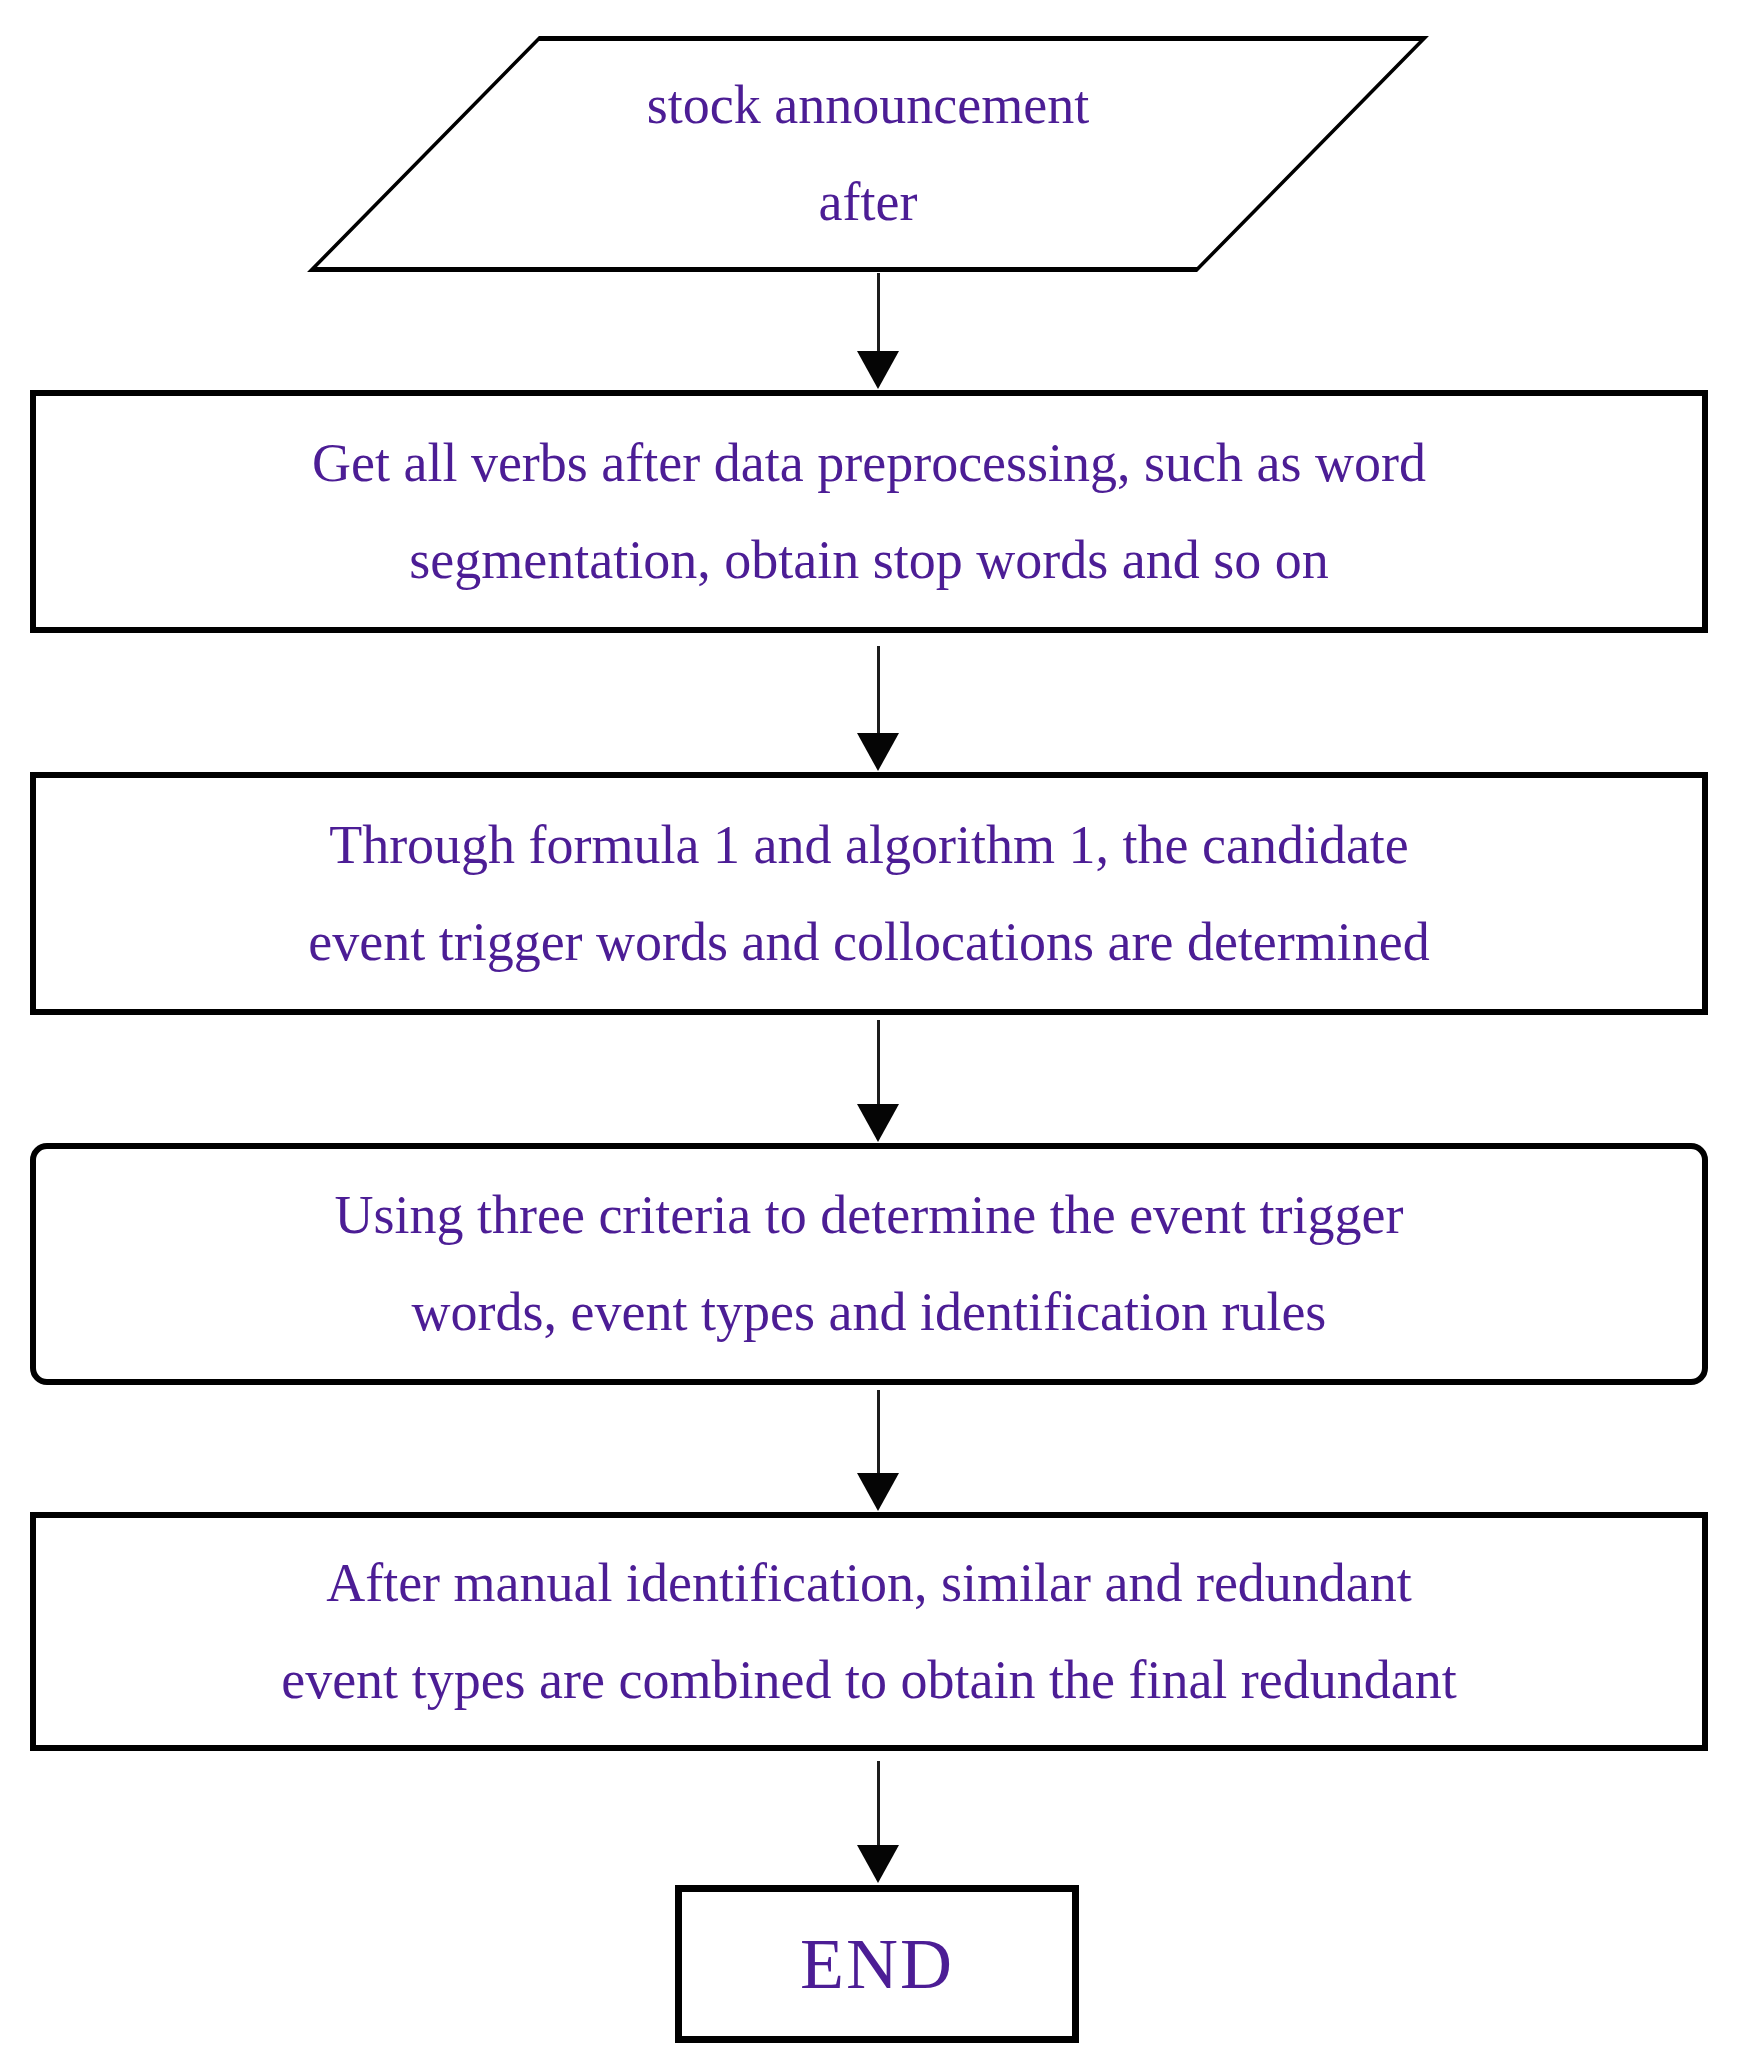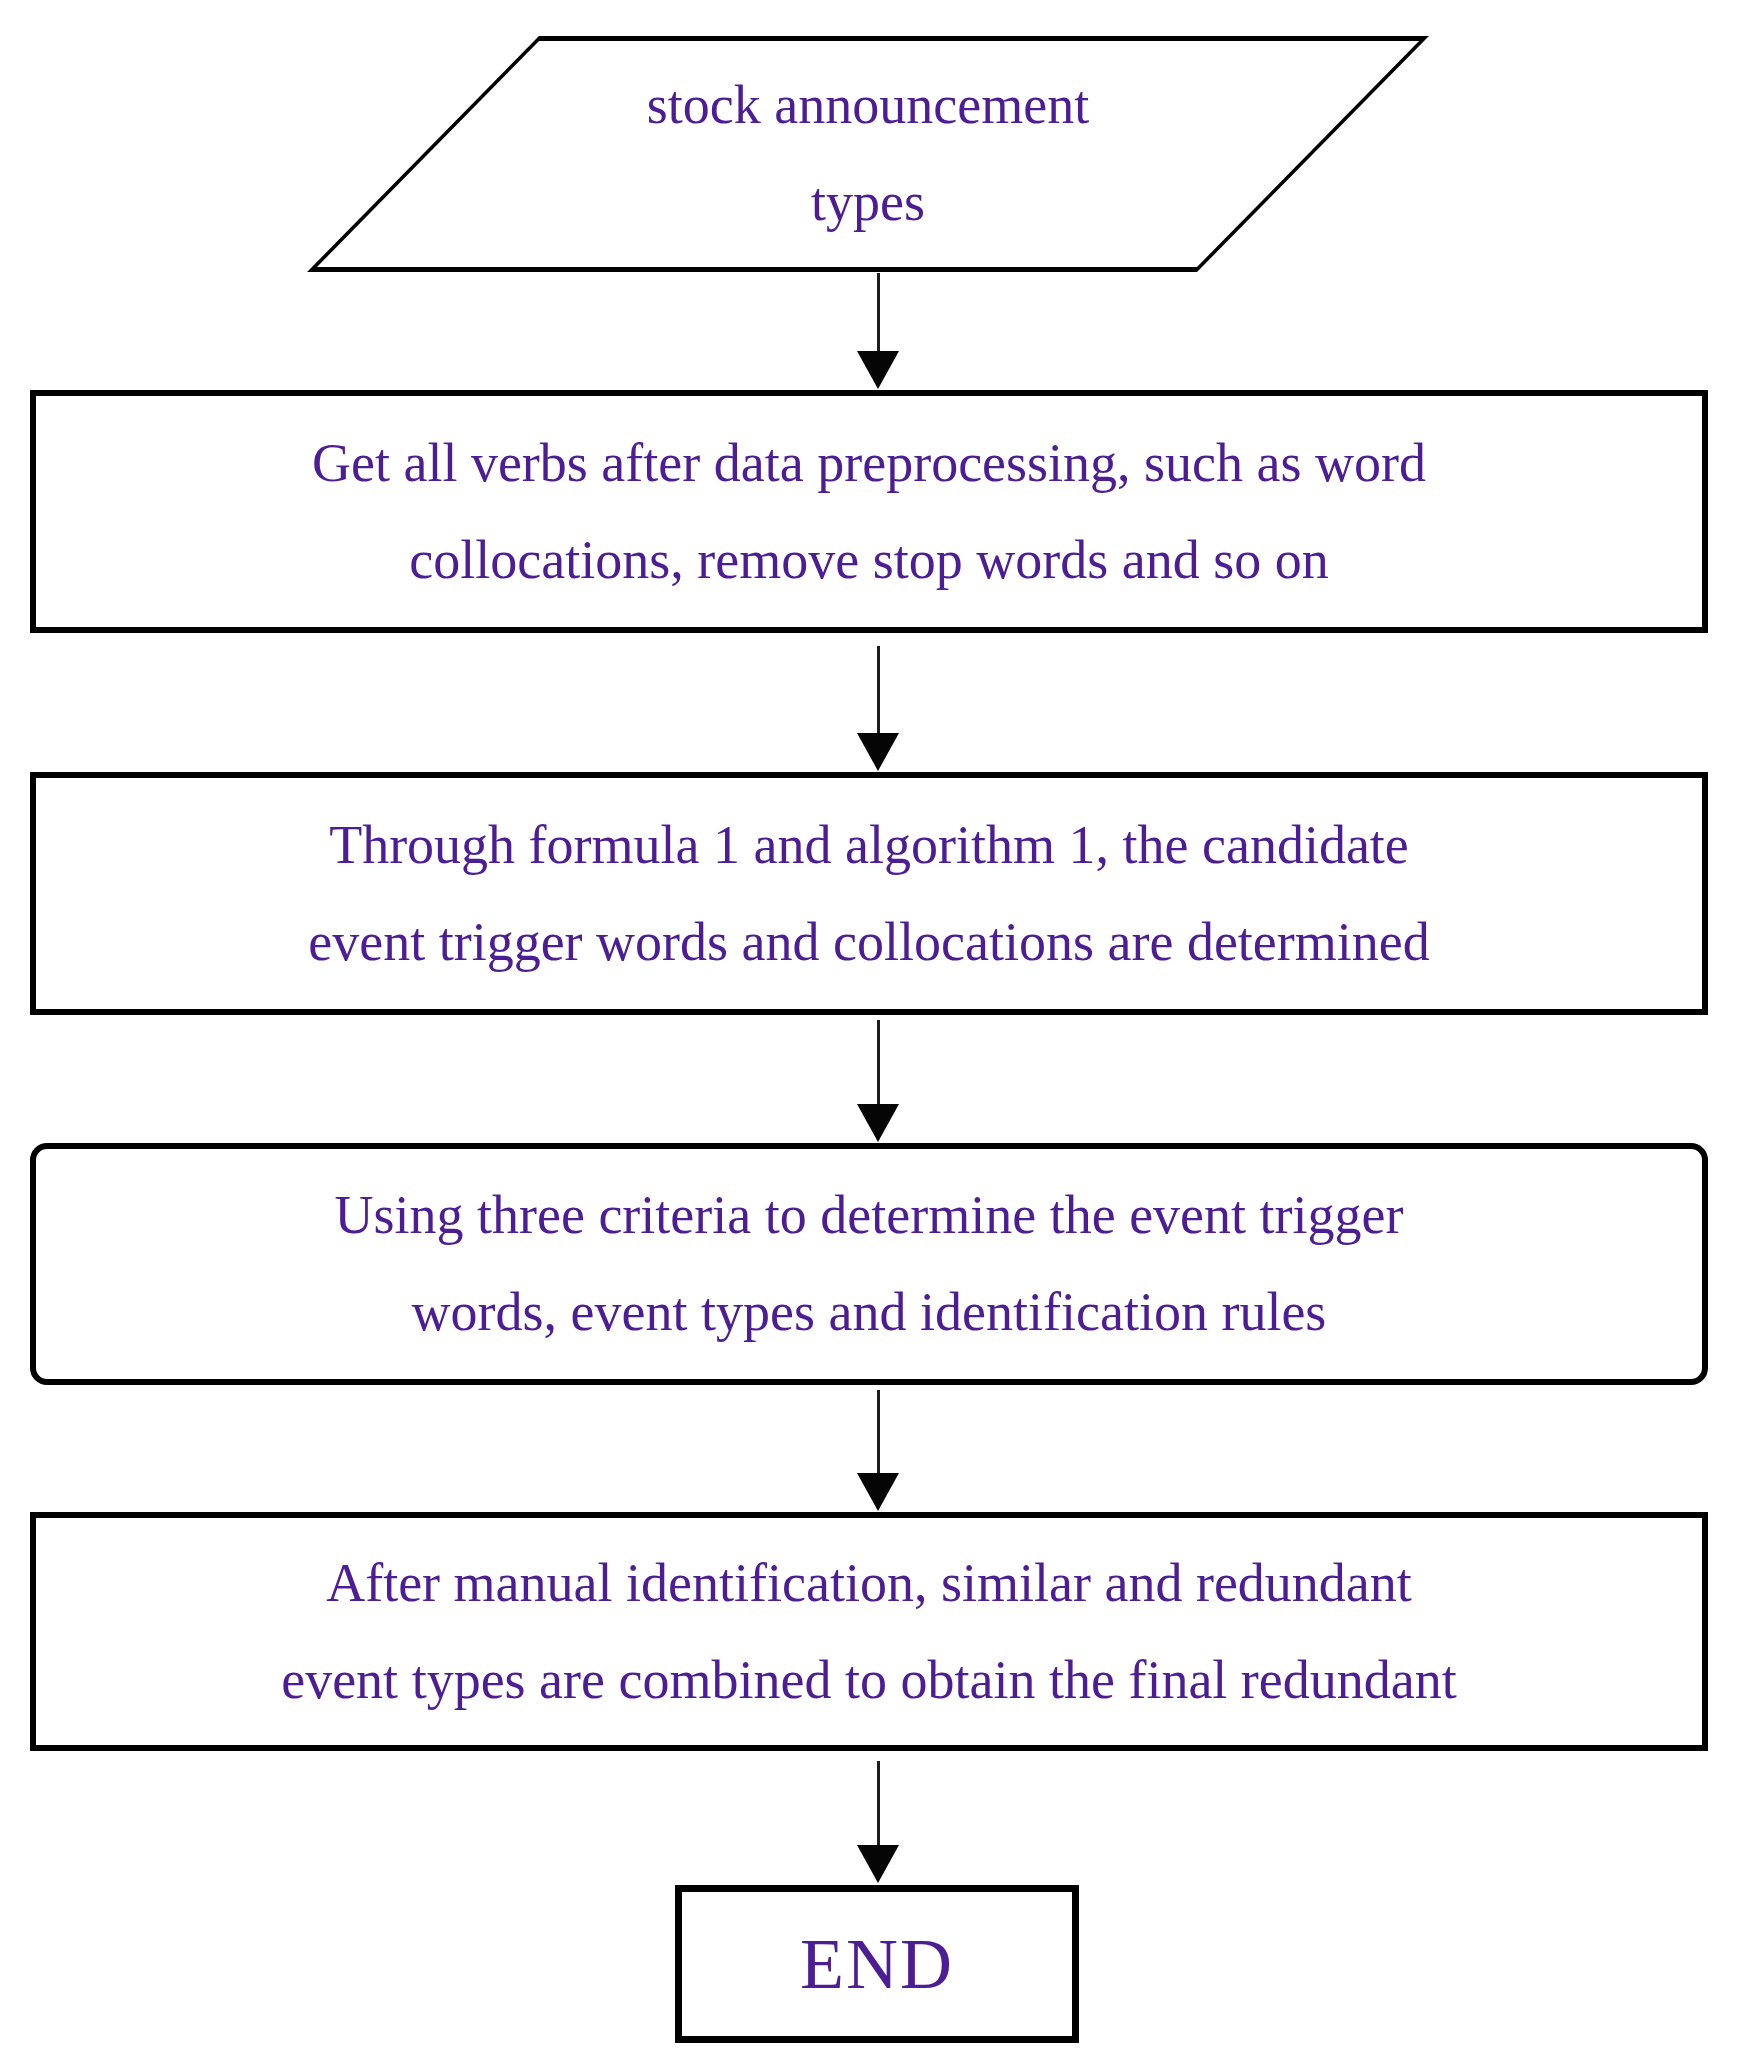--- a/index.html
+++ b/index.html
@@ -108,31 +108,31 @@
   .tline { white-space: nowrap; }
 </style>
 </head>
 <body>
 
 <div class="canvas">
 
   <div class="para-shape"></div>
   <div class="para-text">
     <div class="tline">stock announcement</div>
-    <div class="tline">types</div>
+    <div class="tline">after</div>
   </div>
 
   <div class="arrow a1">
     <div class="arrow-line"></div>
     <div class="arrow-head"></div>
   </div>
 
   <div class="pbox b1">
     <div class="tline">Get all verbs after data preprocessing, such as word</div>
-    <div class="tline">collocations, remove stop words and so on</div>
+    <div class="tline">segmentation, obtain stop words and so on</div>
   </div>
 
   <div class="arrow a2">
     <div class="arrow-line"></div>
     <div class="arrow-head"></div>
   </div>
 
   <div class="pbox b2">
     <div class="tline">Through formula 1 and algorithm 1, the candidate</div>
     <div class="tline">event trigger words and collocations are determined</div>

